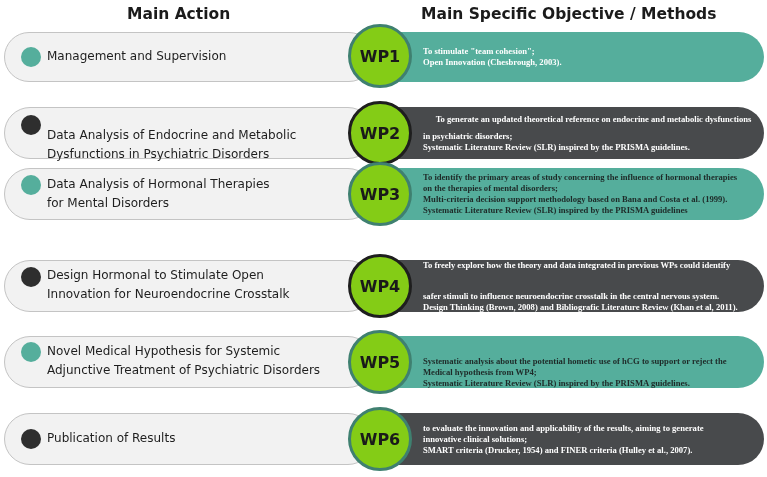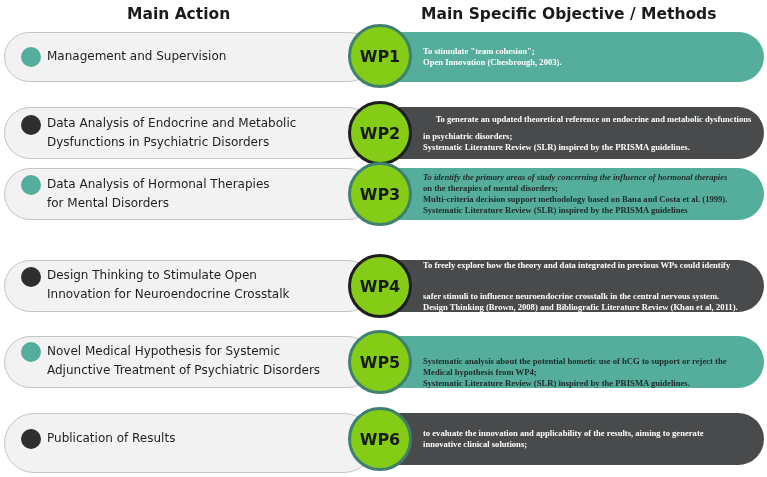--- a/index.html
+++ b/index.html
@@ -34,21 +34,21 @@
     <div class="right-line" style="color:#ffffff;">Open Innovation (Chesbrough, 2003).</div>
   </div>
   <div class="circle" style="top:-8px;border-color:#3f8070;">
       <span>WP1</span>
     </div>
 </div>
 
 <div class="row" style="top:107px;height:52px;">
   <div class="left-pill" style="top:0;height:52px;">
     <div class="dot" style="top:7px;background:#2e2e2e;"></div>
-    <div class="left-text" style="top:6px;">
+    <div class="left-text" style="top:18px;">
       <div>Data Analysis of Endocrine and Metabolic</div>
       <div>Dysfunctions in Psychiatric Disorders</div>
     </div>
   </div>
   <div class="right-bar" style="top:0;height:52px;background:#484a4c;">
     <div class="right-line" style="color:#ffffff;text-align:center;">To generate an updated theoretical reference on endocrine and metabolic dysfunctions</div>
     <div class="right-line" style="color:#ffffff;margin-top:6px;">in psychiatric disorders;</div>
     <div class="right-line" style="color:#ffffff;">Systematic Literature Review (SLR) inspired by the PRISMA guidelines.</div>
   </div>
   <div class="circle" style="top:-6px;border-color:#1e1e1e;">
@@ -58,35 +58,35 @@
 
 <div class="row" style="top:168px;height:48px;">
   <div class="left-pill" style="top:0;height:52px;">
     <div class="dot" style="top:6px;background:#55ae9c;"></div>
     <div class="left-text" style="top:6px;">
       <div>Data Analysis of Hormonal Therapies</div>
       <div>for Mental Disorders</div>
     </div>
   </div>
   <div class="right-bar" style="top:0;height:52px;background:#55ae9c;">
-    <div class="right-line" style="color:#1e2a28;font-style:italic;">To identify the primary areas of study concerning the influence of hormonal therapies</div>
+    <div class="right-line" style="color:#1e2a28;">To identify the primary areas of study concerning the influence of hormonal therapies</div>
     <div class="right-line" style="color:#1e2a28;">on the therapies of mental disorders;</div>
     <div class="right-line" style="color:#1e2a28;">Multi-criteria decision support methodology based on Bana and Costa et al. (1999).</div>
     <div class="right-line" style="color:#1e2a28;">Systematic Literature Review (SLR) inspired by the PRISMA guidelines</div>
   </div>
   <div class="circle" style="top:-6px;border-color:#3f8070;">
       <span>WP3</span>
     </div>
 </div>
 
 <div class="row" style="top:260px;height:52px;">
   <div class="left-pill" style="top:0;height:52px;">
     <div class="dot" style="top:6px;background:#2e2e2e;"></div>
     <div class="left-text" style="top:5px;">
-      <div>Design Thinking to Stimulate Open</div>
+      <div>Design Hormonal to Stimulate Open</div>
       <div>Innovation for Neuroendocrine Crosstalk</div>
     </div>
   </div>
   <div class="right-bar" style="top:0;height:52px;background:#484a4c;">
     <div class="right-line" style="color:#ffffff;">To freely explore how the theory and data integrated in previous WPs could identify</div>
     <div class="right-line" style="color:#ffffff;margin-top:20px;">safer stimuli to influence neuroendocrine crosstalk in the central nervous system.</div>
     <div class="right-line" style="color:#ffffff;">Design Thinking (Brown, 2008) and Bibliografic Literature Review (Khan et al, 2011).</div>
   </div>
   <div class="circle" style="top:-6px;border-color:#1e1e1e;">
       <span>WP4</span>
@@ -105,26 +105,27 @@
     <div class="right-line" style="color:#1e2a28;margin-top:20px;">Systematic analysis about the potential hometic use of hCG to support or reject the</div>
     <div class="right-line" style="color:#1e2a28;">Medical hypothesis from WP4;</div>
     <div class="right-line" style="color:#1e2a28;">Systematic Literature Review (SLR) inspired by the PRISMA guidelines.</div>
   </div>
   <div class="circle" style="top:-6px;border-color:#3f8070;">
       <span>WP5</span>
     </div>
 </div>
 
 <div class="row" style="top:413px;height:52px;">
-  <div class="left-pill" style="top:0;height:60px;">
+  <div class="left-pill" style="top:0;height:52px;">
     <div class="dot" style="top:15px;background:#2e2e2e;"></div>
     <div class="left-text" style="top:15px;">
       <div>Publication of Results</div>
     </div>
   </div>
   <div class="right-bar" style="top:0;height:52px;background:#484a4c;">
     <div class="right-line" style="color:#ffffff;">to evaluate the innovation and applicability of the results, aiming to generate</div>
     <div class="right-line" style="color:#ffffff;">innovative clinical solutions;</div>
+    <div class="right-line" style="color:#ffffff;">SMART criteria (Drucker, 1954) and FINER criteria (Hulley et al., 2007).</div>
   </div>
   <div class="circle" style="top:-6px;border-color:#3f8070;">
       <span>WP6</span>
     </div>
 </div>
 
 </body></html>

